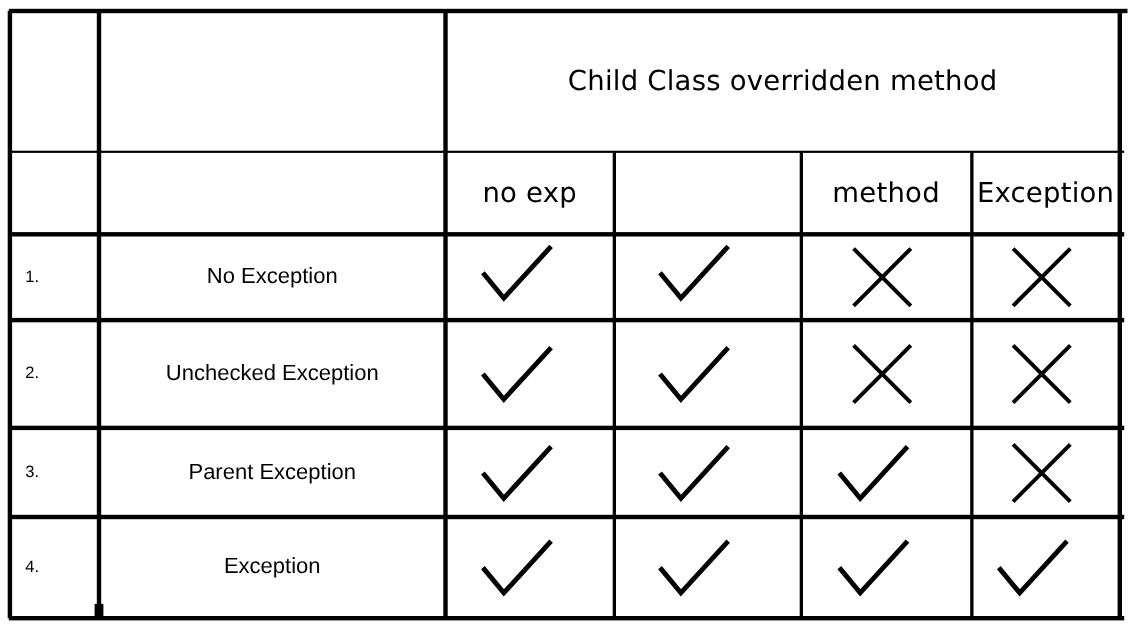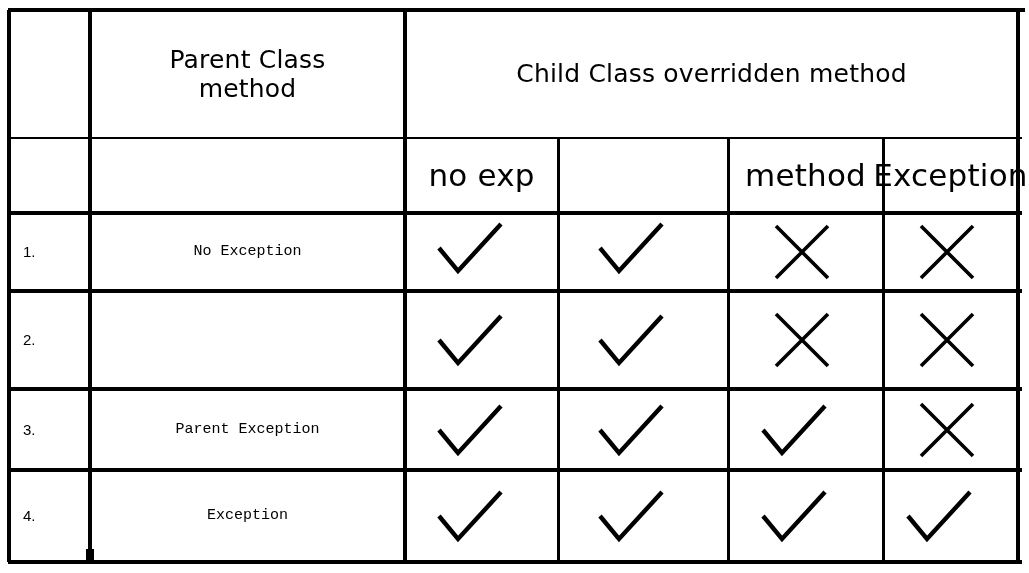--- a/index.html
+++ b/index.html
@@ -40,30 +40,30 @@
     line-height: 1.18;
   }
 
   
   .head-text {
     font-family: "DejaVu Sans", sans-serif;
     font-weight: 400;
     letter-spacing: 0.2px;
   }
   .head-big   { font-size: 25px; }
-  .head-col   { font-size: 31px; }
+  .head-col   { font-size: 25px; }
 
   
   .row-num {
     font-family: "Liberation Sans", sans-serif;
     font-size: 15px;
   }
   .row-label {
-    font-family: Liberation Mono, monospace;
-    font-size: 15px;
+    font-family: Liberation Sans, sans-serif;
+    font-size: 20px;
   }
 
   .mark-wrap {
     position: absolute;
     display: flex;
     align-items: center;
     justify-content: center;
   }
   .mark-wrap svg { display: block; }
 </style>
@@ -81,23 +81,20 @@
     <div class="hline" style="left: 396px; top: 126.75px; width: 617px; height: 2.5px; background: rgb(0, 0, 0);"></div>
     <div class="vline" style="left: -1.75px; top: 0px; width: 3.5px; height: 552px; background: rgb(0, 0, 0);"></div>
     <div class="vline" style="left: 79.25px; top: 0px; width: 3.5px; height: 552px; background: rgb(0, 0, 0);"></div>
     <div class="vline" style="left: 394.25px; top: 0px; width: 3.5px; height: 552px; background: rgb(0, 0, 0);"></div>
     <div class="vline" style="left: 547.5px; top: 128px; width: 3px; height: 424px; background: rgb(0, 0, 0);"></div>
     <div class="vline" style="left: 717.5px; top: 128px; width: 3px; height: 424px; background: rgb(0, 0, 0);"></div>
     <div class="vline" style="left: 872.5px; top: 128px; width: 3px; height: 424px; background: rgb(0, 0, 0);"></div>
     <div class="vline" style="left: 1007.25px; top: 0px; width: 3.5px; height: 552px; background: rgb(0, 0, 0);"></div>
     <div style="position: absolute; left: 77px; top: 539px; width: 8px; height: 13px; background: rgb(0, 0, 0);"></div>
     <div class="cell " style="left: 0px; top: 0px; width: 81px; height: 128px;"></div>
-    <div class="cell head-text head-big" style="left: 81px; top: 0px; width: 315px; height: 128px;">
-      <div><span>Parent Class</span><br><span>method</span></div>
-    </div>
     <div class="cell head-text head-big" style="left: 396px; top: 0px; width: 613px; height: 128px;">Child Class overridden method</div>
     <div class="cell " style="left: 0px; top: 128px; width: 81px; height: 75px;"></div>
     <div class="cell " style="left: 81px; top: 128px; width: 315px; height: 75px;"></div>
     <div class="cell head-text head-col" style="left: 396px; top: 128px; width: 153px; height: 75px; align-items: center;">no exp</div>
     <div class="cell head-text head-col" style="left: 719px; top: 128px; width: 155px; height: 75px; align-items: center;">method</div>
     <div class="cell head-text head-col" style="left: 874px; top: 128px; width: 135px; height: 75px; align-items: center;">Exception</div>
     <div class="cell row-num" style="left: 0px; top: 203px; width: 81px; height: 78px; justify-content: flex-start; padding-left: 14px;">1.</div>
     <div class="cell row-label" style="left: 81px; top: 203px; width: 315px; height: 78px;">No Exception</div>
     <div class="mark-wrap" style="left: 396px; top: 203px; width: 153px; height: 78px;">
       <svg width="70" height="56" viewBox="0 0 70 56" aria-hidden="true" style="position: relative; left: -12px; top: -4px;">
@@ -113,20 +110,21 @@
       <svg width="62" height="62" viewBox="0 0 62 62" aria-hidden="true" style="position: relative; left: -4px;">
         <path d="M5 5 L57 57 M57 5 L5 57" fill="none" stroke="#000000" stroke-width="3.6" stroke-linecap="butt"></path>
       </svg>
     </div>
     <div class="mark-wrap" style="left: 874px; top: 203px; width: 135px; height: 78px;">
       <svg width="62" height="62" viewBox="0 0 62 62" aria-hidden="true" style="position: relative; left: -4px;">
         <path d="M5 5 L57 57 M57 5 L5 57" fill="none" stroke="#000000" stroke-width="3.6" stroke-linecap="butt"></path>
       </svg>
     </div>
     <div class="cell row-num" style="left: 0px; top: 281px; width: 81px; height: 98px; justify-content: flex-start; padding-left: 14px;">2.</div>
+    <div class="cell row-label" style="left: 81px; top: 281px; width: 315px; height: 98px;">Unchecked Exception</div>
     <div class="mark-wrap" style="left: 396px; top: 281px; width: 153px; height: 98px;">
       <svg width="70" height="56" viewBox="0 0 70 56" aria-hidden="true" style="position: relative; left: -12px; top: 0px;">
         <path d="M4 28 L23 51 L66 4" fill="none" stroke="#000000" stroke-width="4.4" stroke-linecap="butt" stroke-linejoin="miter"></path>
       </svg>
     </div>
     <div class="mark-wrap" style="left: 549px; top: 281px; width: 170px; height: 98px;">
       <svg width="70" height="56" viewBox="0 0 70 56" aria-hidden="true" style="position: relative; left: -12px; top: 0px;">
         <path d="M4 28 L23 51 L66 4" fill="none" stroke="#000000" stroke-width="4.4" stroke-linecap="butt" stroke-linejoin="miter"></path>
       </svg>
     </div>

